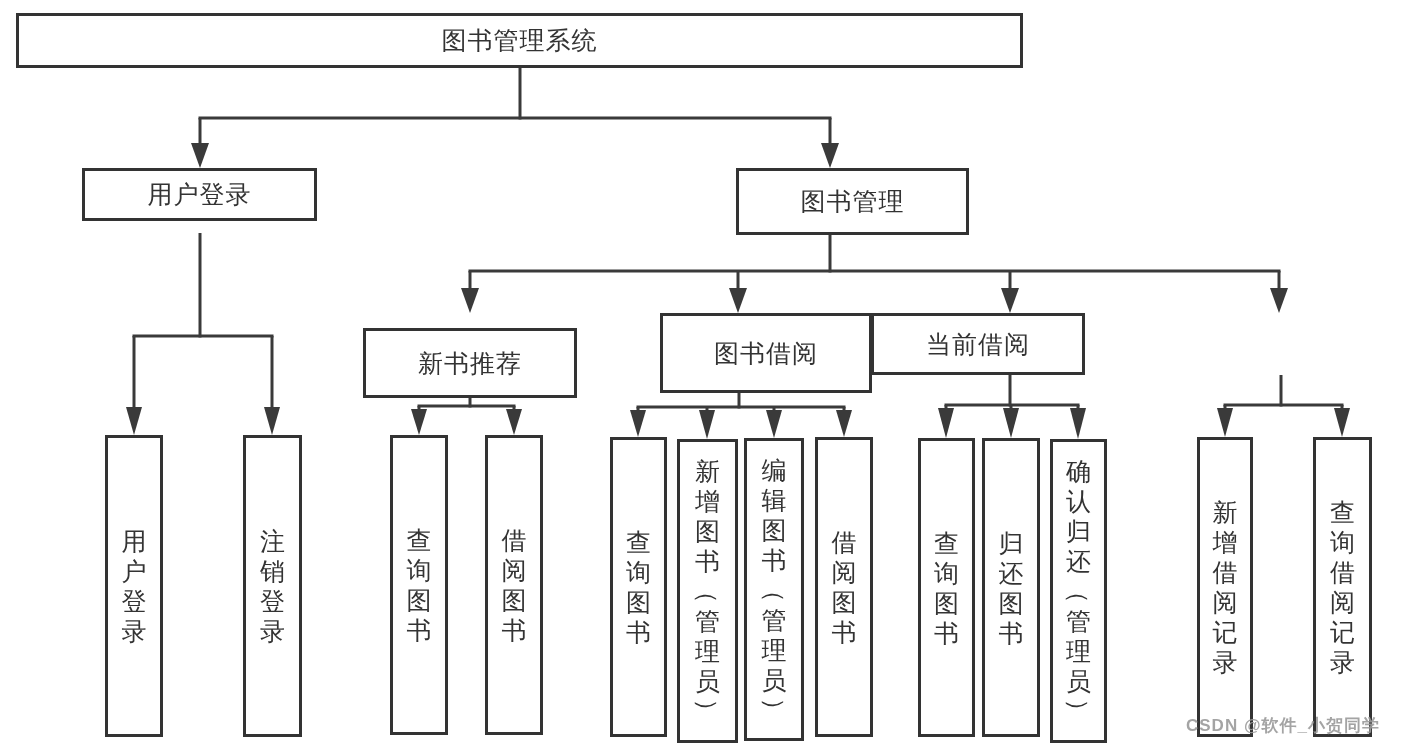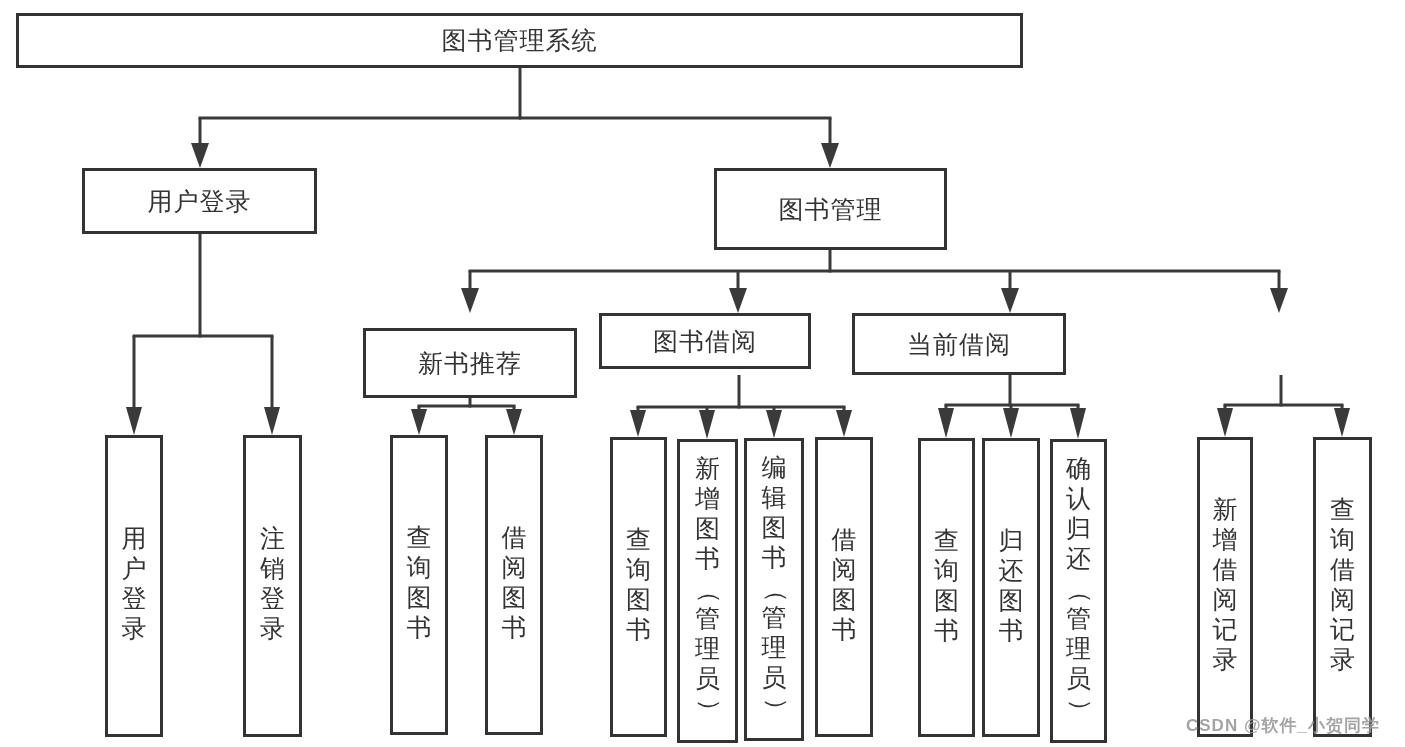--- a/index.html
+++ b/index.html
@@ -12,21 +12,20 @@
     background:var(--background); overflow:hidden;
     font-family:"Liberation Sans", sans-serif;
   }
   #connectors{position:absolute; left:0; top:0; width:1405px; height:747px;}
   #connectors line{stroke:var(--line); stroke-width:3;}
   #connectors polygon{fill:var(--line); stroke:none;}
   .hbox,.vbox{
     position:absolute; box-sizing:border-box;
     background:var(--box-fill); border:3px solid var(--box-border);
     color:var(--text);
-    font-family:Liberation Mono, monospace;
   }
   .hbox{
     display:flex; align-items:center; justify-content:center;
     font-size:25px; letter-spacing:1px; white-space:nowrap;
   }
   .vbox{
     display:flex; flex-direction:column; align-items:center; justify-content:center;
   }
   .vchar{display:block; font-size:25px; line-height:30px; height:30px; text-align:center;}
   .vrot{transform:rotate(90deg);}
@@ -105,26 +104,26 @@
       <line x1="1223.5" y1="405" x2="1343.5" y2="405"></line>
       <line x1="1225" y1="405" x2="1225" y2="411"></line>
       <polygon points="1217,408 1233,408 1225,437"></polygon>
       <line x1="1342" y1="405" x2="1342" y2="411"></line>
       <polygon points="1334,408 1350,408 1342,437"></polygon>
     </g>
   </svg>
 
   <div class="hbox" style="left:16px;top:13px;width:1007px;height:55px">图书管理系统</div>
 
-  <div class="hbox" style="left:82px;top:168px;width:235px;height:66px">用户登录</div>
-  <div class="hbox" style="left:714px;top:168px;width:233px;height:82px">图书管理</div>
+  <div class="hbox" style="left:82px;top:168px;width:235px;height:53px">用户登录</div>
+  <div class="hbox" style="left:736px;top:168px;width:233px;height:67px">图书管理</div>
 
   <div class="hbox" style="left:363px;top:328px;width:214px;height:70px">新书推荐</div>
-  <div class="hbox" style="left:599px;top:313px;width:212px;height:56px">图书借阅</div>
-  <div class="hbox" style="left:852px;top:313px;width:214px;height:62px">当前借阅</div>
+  <div class="hbox" style="left:660px;top:313px;width:212px;height:80px">图书借阅</div>
+  <div class="hbox" style="left:871px;top:313px;width:214px;height:62px">当前借阅</div>
 
   <div class="vbox" style="left:105px;top:435px;width:58px;height:302px">
       <span class="vchar">用</span>
       <span class="vchar">户</span>
       <span class="vchar">登</span>
       <span class="vchar">录</span>
     </div>
   <div class="vbox" style="left:243px;top:435px;width:59px;height:302px">
       <span class="vchar">注</span>
       <span class="vchar">销</span>

